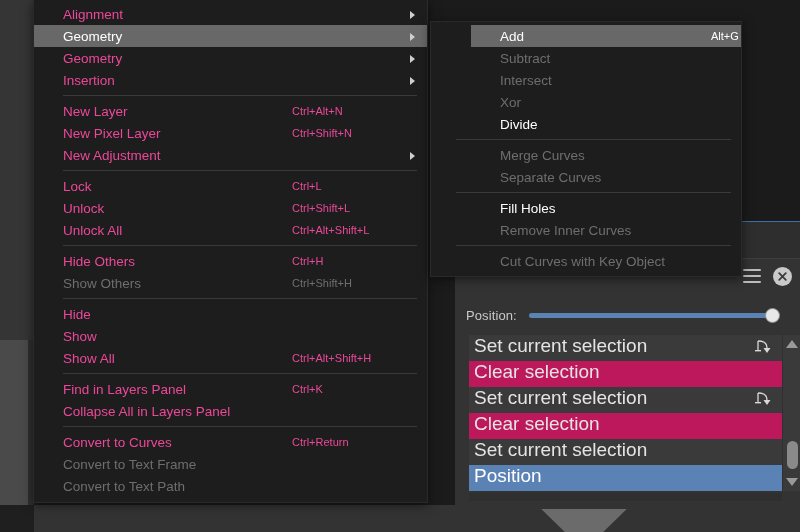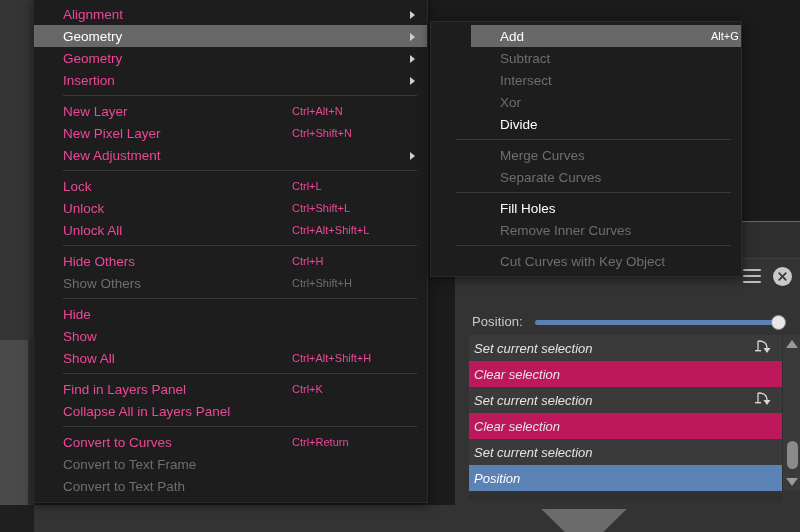--- a/index.html
+++ b/index.html
@@ -44,39 +44,39 @@
   }
   .icon-hamburger i{display:block;height:2px;background:#bcbcbc;border-radius:1px;}
   .icon-close{
     width:19px;height:19px;border-radius:50%;background:#c9c9c9;
     display:flex;align-items:center;justify-content:center;cursor:pointer;
   }
   .icon-close svg{display:block;}
 
   .position-row{
     position:absolute;left:0;top:42px;width:345px;height:28px;
-    display:flex;align-items:flex-end;padding-left:17px;box-sizing:border-box;
+    display:flex;align-items:center;padding-left:11px;box-sizing:border-box;
   }
   .position-label{color:#c9c9c9;font-size:13px;letter-spacing:.1px;}
   .slider-wrap{position:relative;margin-left:12px;width:250px;height:14px;display:flex;align-items:center;}
   .slider-track{position:absolute;left:0;right:0;height:5px;background:#5b82b4;border-radius:3px;}
   .slider-knob{
     position:absolute;right:-1px;width:15px;height:15px;border-radius:50%;
     background:#e8e8e8;border:1px solid #8e8e8e;box-sizing:border-box;
   }
 
   
   .list{
     position:absolute;left:14px;top:76px;width:313px;height:156px;
     overflow:hidden;background:#3a3a3a;
   }
   .list-row{
-    height:26px;display:flex;align-items:center;
+    height:26px;display:flex;align-items:flex-start;
     padding-left:5px;box-sizing:border-box;position:relative;
-    color:#e4e4e4;font-size:13px;font-style:italic;
+    color:#e4e4e4;font-size:19px;
   }
   .list-row.odd{background:#3a3a3a;}
   .list-row.even{background:#be185d;}
   .list-row.selected{background:#5b82b4;color:#ffffff;}
   .row-icon{position:absolute;right:8px;top:4px;width:20px;height:18px;}
 
   .list-scrollbar{
     position:absolute;left:327px;top:76px;width:18px;height:156px;
     background:#3a3a3a;border-left:1px solid #2f2f2f;box-sizing:border-box;
   }

